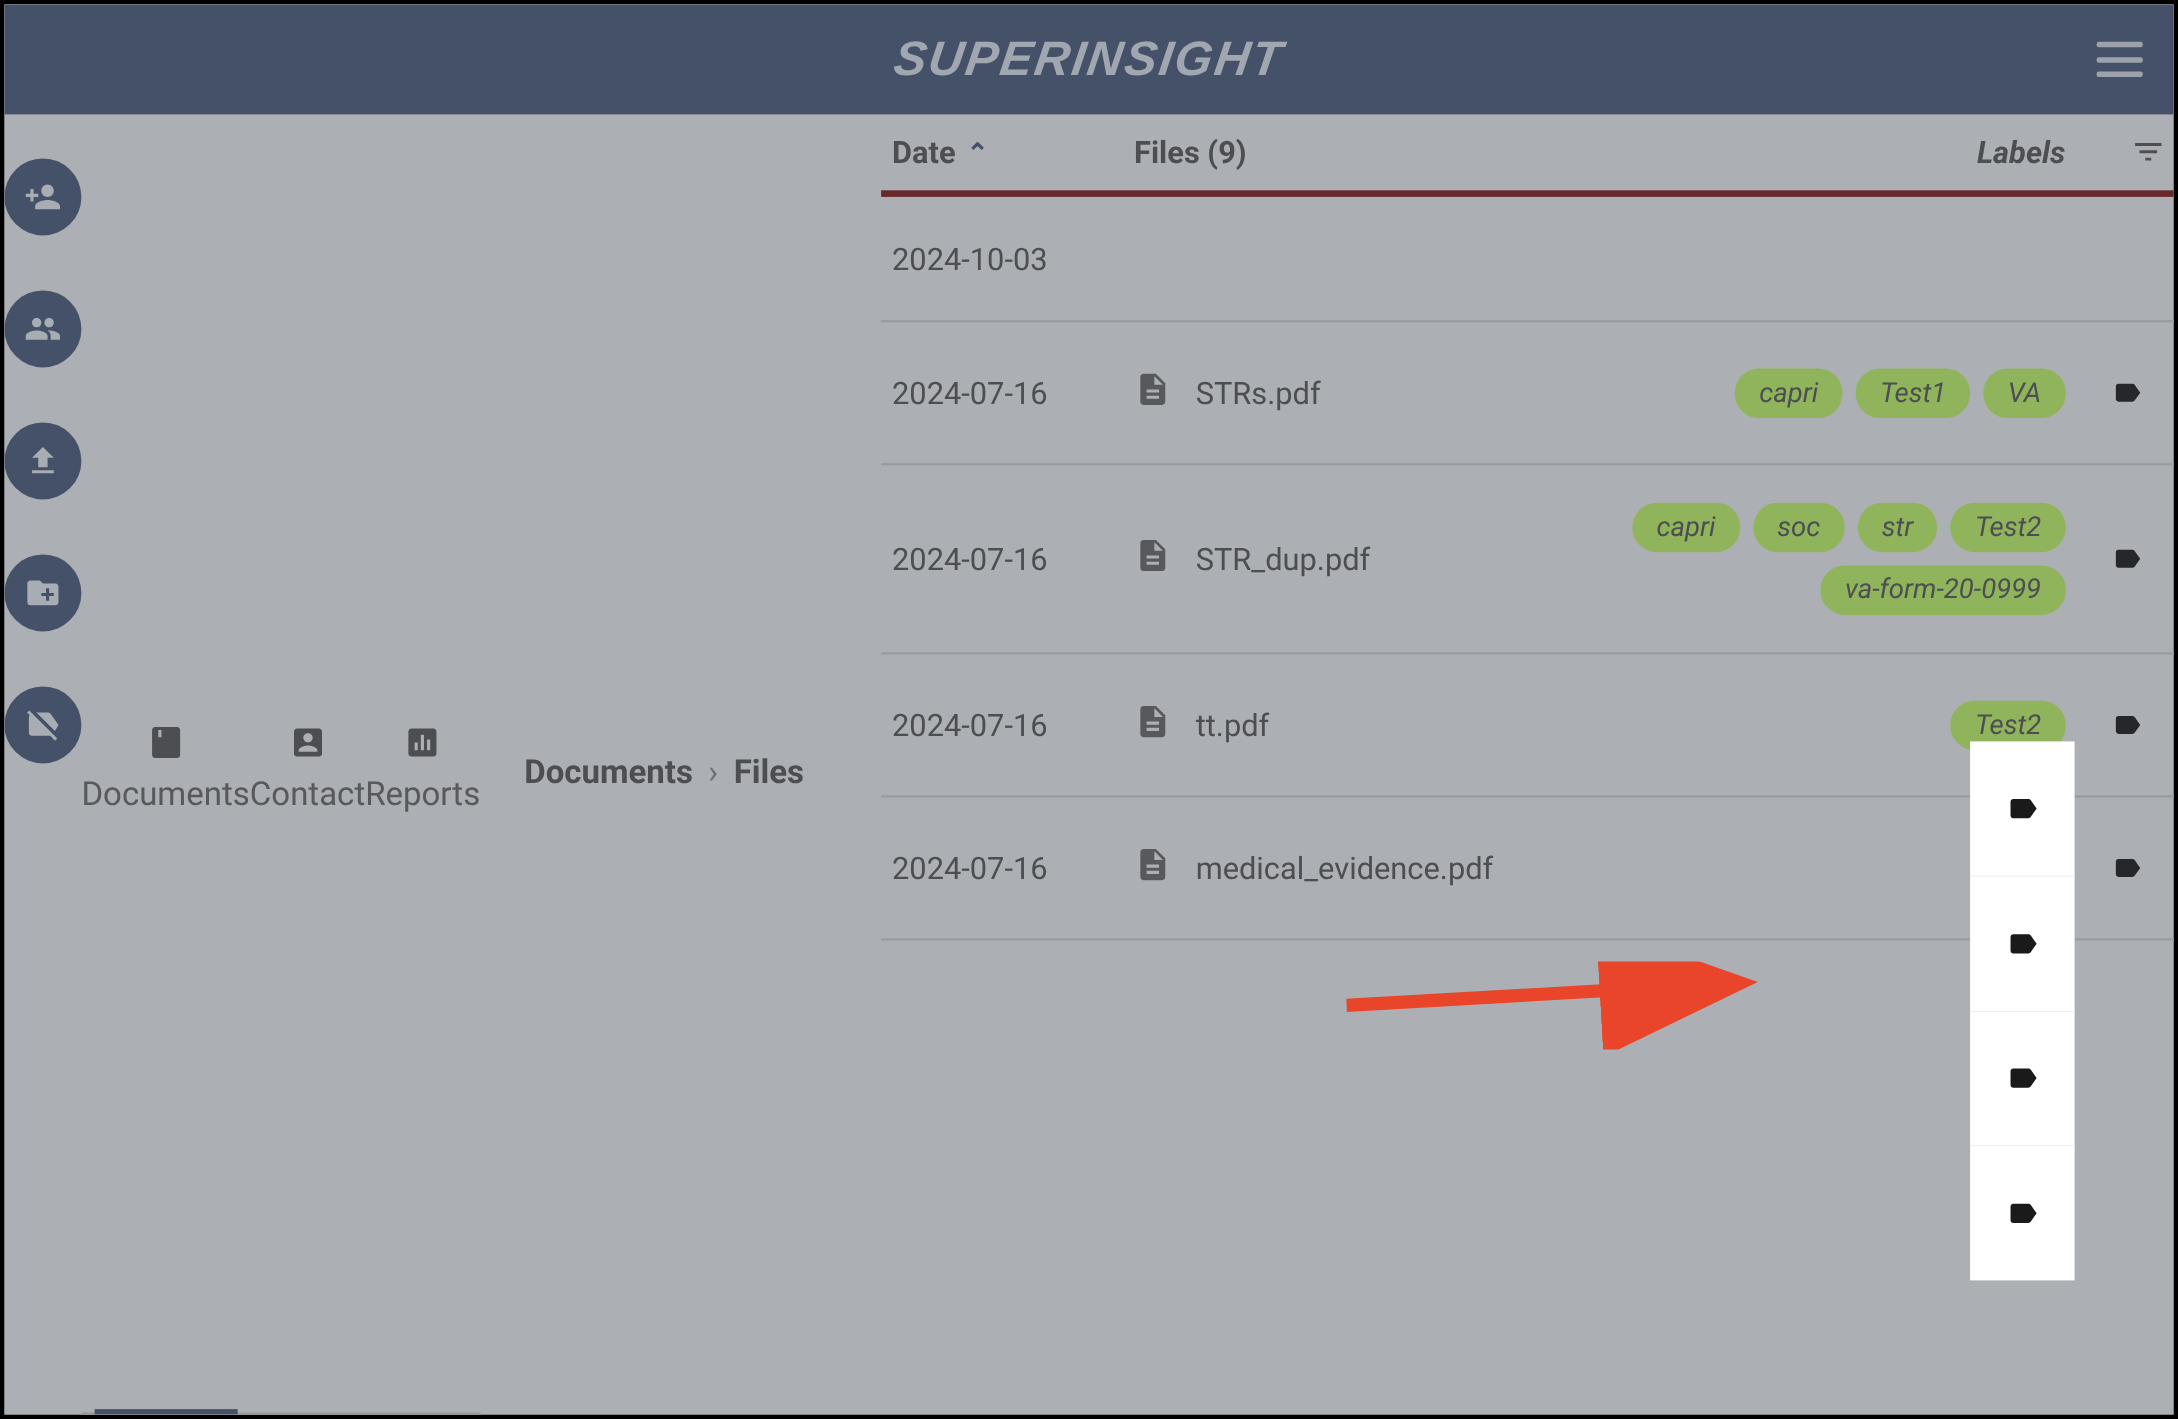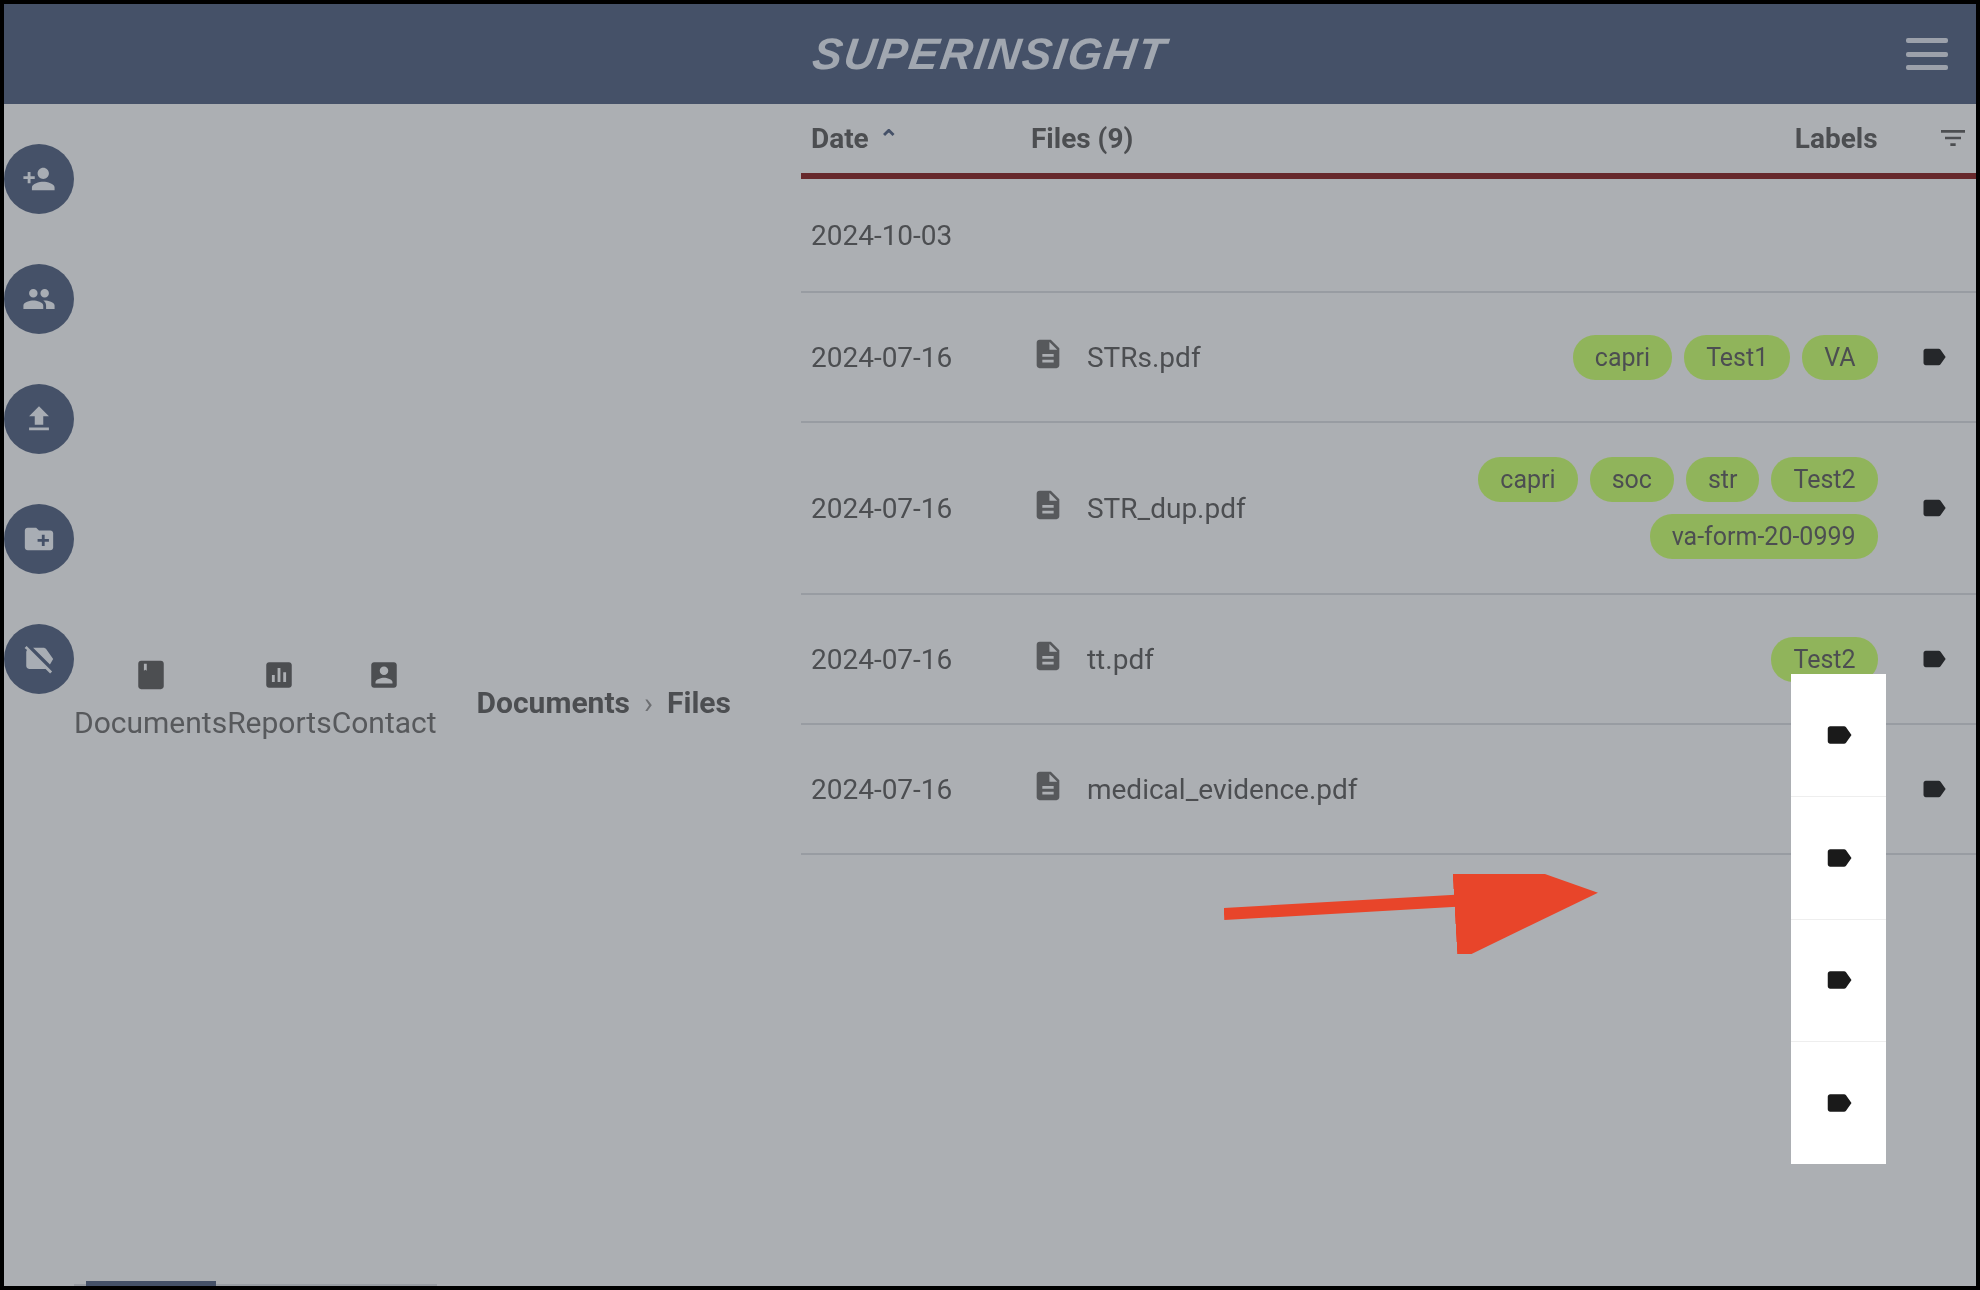--- a/index.html
+++ b/index.html
@@ -148,21 +148,21 @@
     display: flex;
     align-items: flex-start;
     padding: 18px 10px;
     border-bottom: 6px solid #7f1d1d;
     font-size: 28px;
     font-weight: 700;
     color: #555;
   }
   .col-date { width: 220px; display:flex; align-items:center; gap:10px;}
   .col-file { flex: 1; display:flex; align-items:center; gap:22px;}
-  .col-labels { width: 520px; display:flex; flex-wrap:wrap; gap:12px; justify-content:flex-end; align-content:center;}
+  .col-labels { width: 520px; display:flex; flex-wrap:wrap; gap:12px; justify-content:flex-end; align-content:center;font-style:italic;}
   .col-actions { width: 150px; display:flex; align-items:center; justify-content:flex-end; gap:24px; position:relative;}
   .sort-icon { color:#4a5a78; font-size:24px; }
   .row {
     display: flex;
     align-items: center;
     padding: 34px 10px;
     border-bottom: 2px solid #c9ccd1;
     font-size: 28px;
     color: #555;
     min-height: 114px;
@@ -273,29 +273,29 @@
     <div class="main">
       <div class="tabs">
         <div class="tab active">
           <svg width="34" height="40" viewBox="0 0 24 24">
               <path d="M19 2H5c-1.1 0-2 .9-2 2v16c0 1.1.9 2 2 2h14c1.1 0 2-.9 2-2V4c0-1.1-.9-2-2-2zM7 4h2v5l-1-.75L7 9V4z"></path>
             </svg>
           <span>Documents</span>
         </div>
         <div class="tab">
           <svg width="34" height="40" viewBox="0 0 24 24">
+              <path d="M19 3H5c-1.1 0-2 .9-2 2v14c0 1.1.9 2 2 2h14c1.1 0 2-.9 2-2V5c0-1.1-.9-2-2-2zm-7 3c1.66 0 3 1.34 3 3s-1.34 3-3 3-3-1.34-3-3 1.34-3 3-3zm6 12H6v-1c0-2 4-3.1 6-3.1s6 1.1 6 3.1v1z"></path>
+            </svg>
+          <span>Contact</span>
+        </div>
+        <div class="tab">
+          <svg width="34" height="40" viewBox="0 0 24 24">
               <path d="M19 3H5c-1.1 0-2 .9-2 2v14c0 1.1.9 2 2 2h14c1.1 0 2-.9 2-2V5c0-1.1-.9-2-2-2zM9 17H7v-5h2v5zm4 0h-2V7h2v10zm4 0h-2v-7h2v7z"></path>
             </svg>
           <span>Reports</span>
-        </div>
-        <div class="tab">
-          <svg width="34" height="40" viewBox="0 0 24 24">
-              <path d="M19 3H5c-1.1 0-2 .9-2 2v14c0 1.1.9 2 2 2h14c1.1 0 2-.9 2-2V5c0-1.1-.9-2-2-2zm-7 3c1.66 0 3 1.34 3 3s-1.34 3-3 3-3-1.34-3-3 1.34-3 3-3zm6 12H6v-1c0-2 4-3.1 6-3.1s6 1.1 6 3.1v1z"></path>
-            </svg>
-          <span>Contact</span>
         </div>
       </div>
 
 
       <div class="breadcrumb">
         <span>Documents</span>
         <span class="chev">›</span>
         <span>Files</span>
       </div>
 

